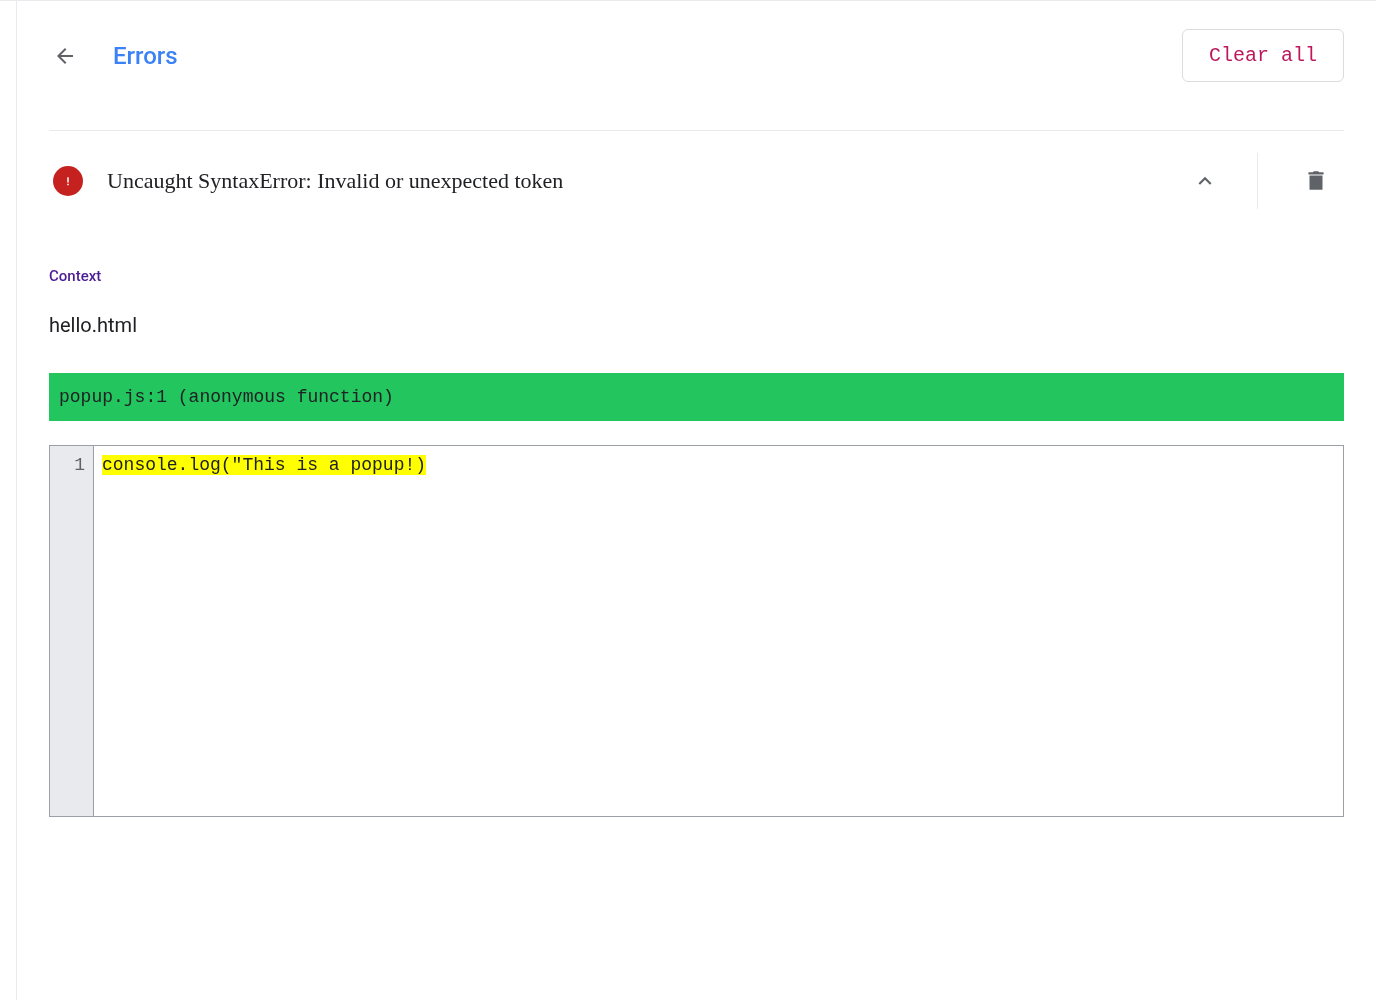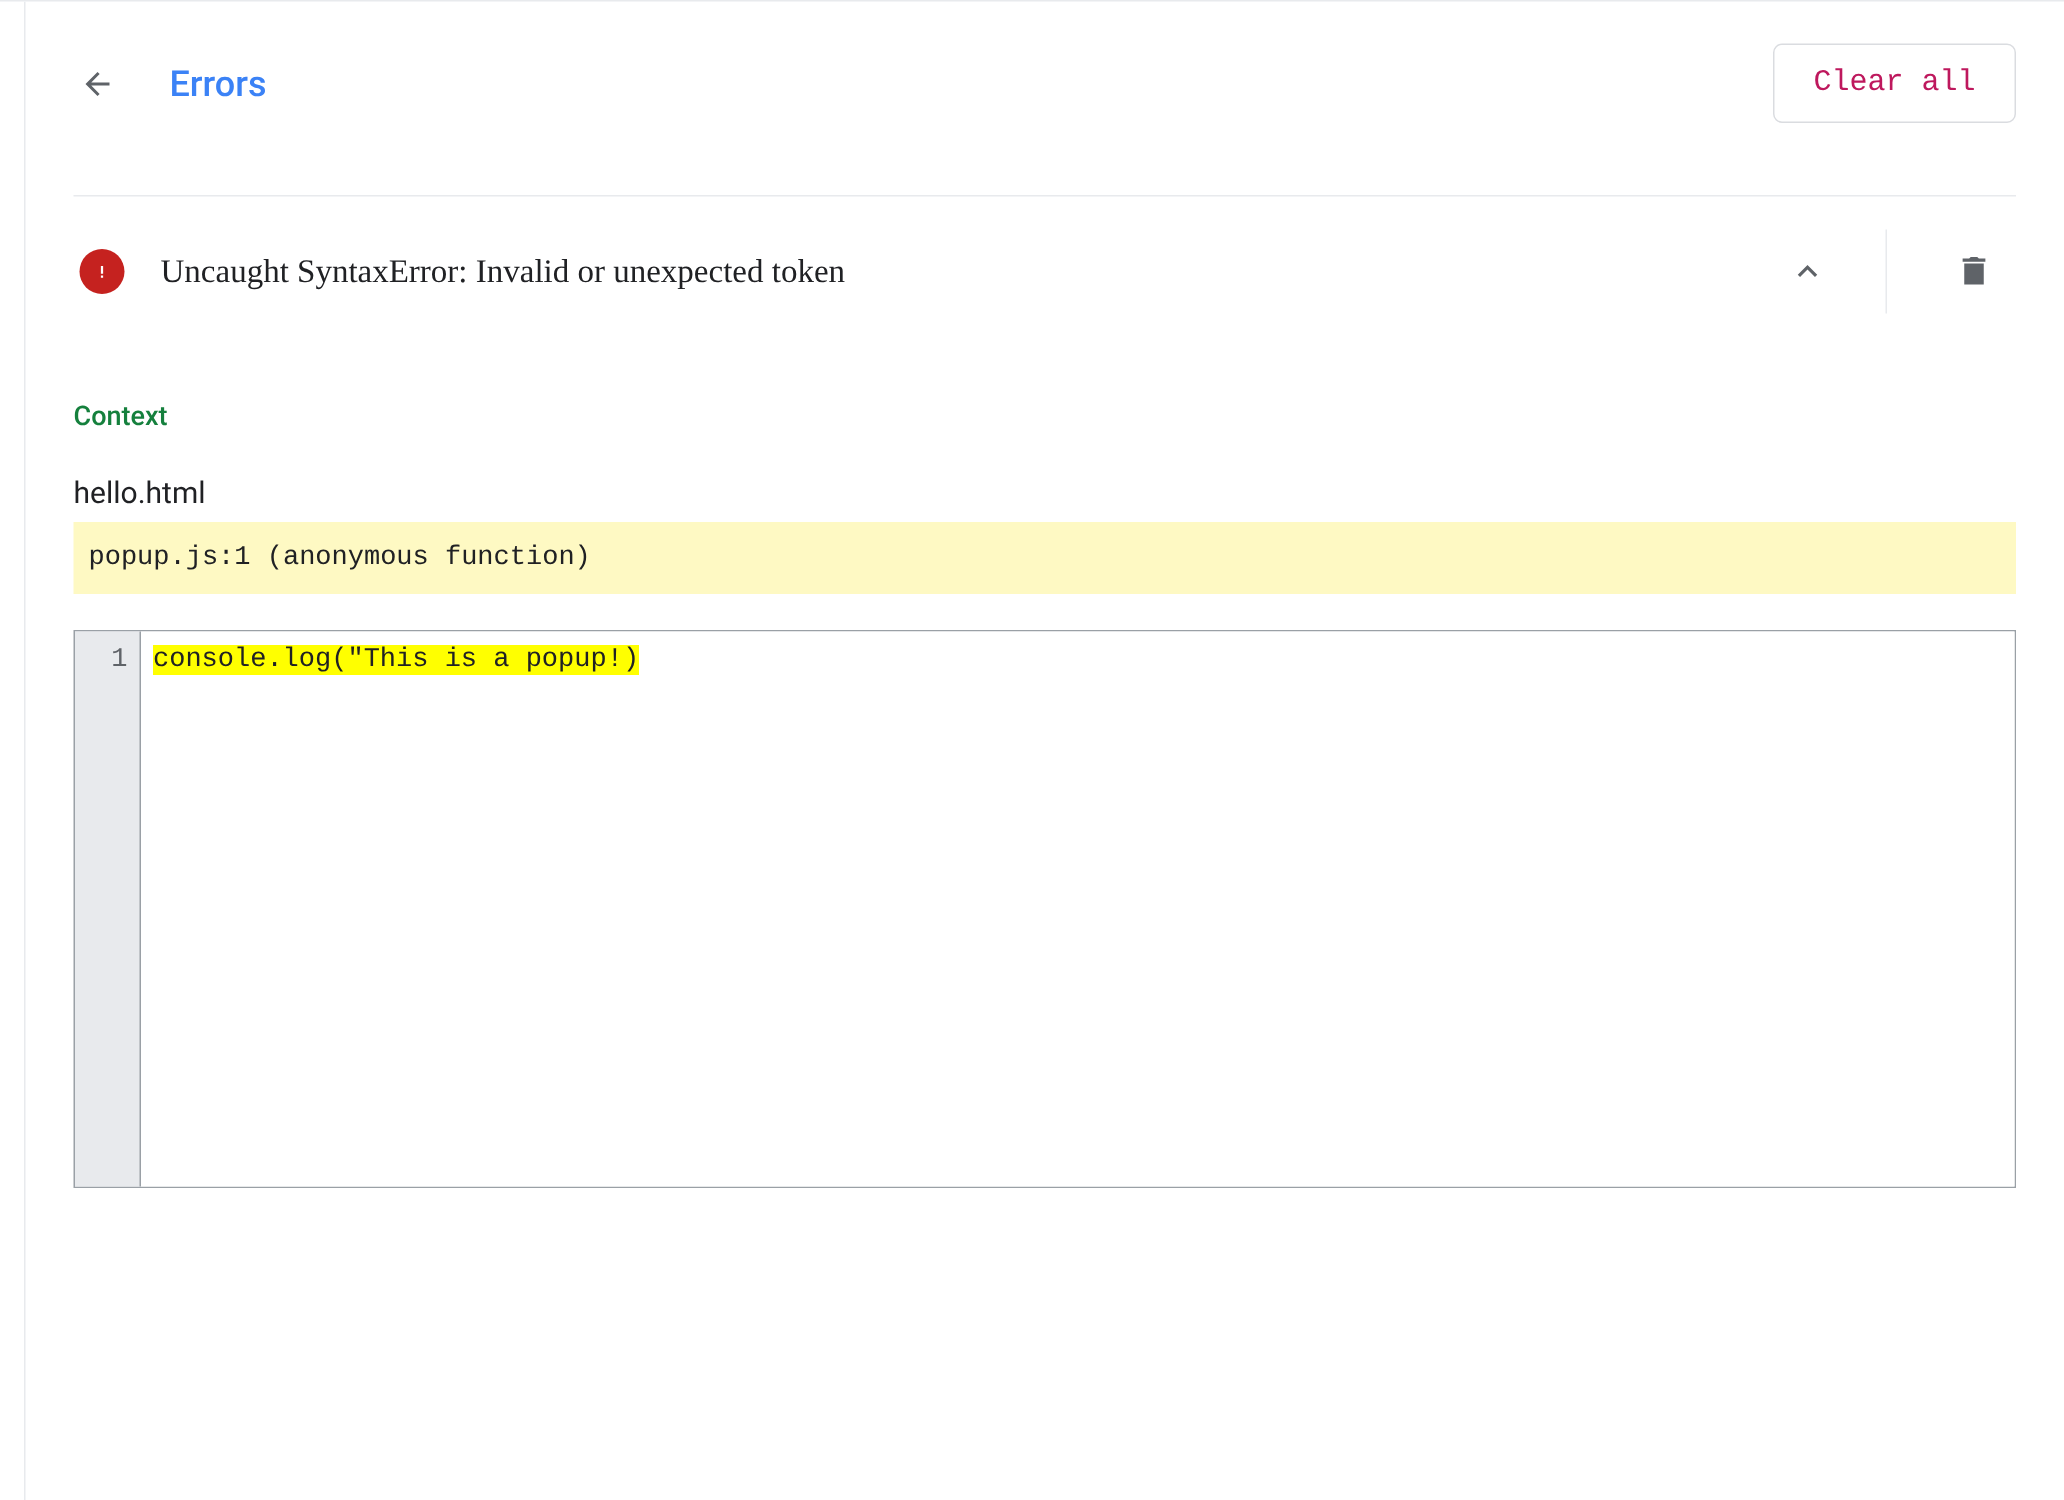--- a/index.html
+++ b/index.html
@@ -105,33 +105,33 @@
     .trash-btn {
       width: 56px;
       height: 56px;
       display: flex;
       align-items: center;
       justify-content: center;
       cursor: pointer;
       color: #5f6368;
     }
     .section-label {
-      font-size: 18px;
+      font-size: 15px;
       font-weight: 500;
-      color: #15803d;
+      color: #4c1d95;
       margin-top: 36px;
       margin-bottom: 28px;
     }
     .context-file {
       font-size: 20px;
       color: #202124;
-      margin-bottom: 8px;
+      margin-bottom: 36px;
     }
     .stack-trace-row {
-      background: #fef9c3;
+      background: #22c55e;
       padding: 14px 10px;
       font-family: 'Courier New', Courier, monospace;
       font-size: 18px;
       color: #202124;
       margin-top: 8px;
       margin-bottom: 24px;
     }
     .code-panel {
       border: 1px solid #9aa0a6;
       display: flex;

